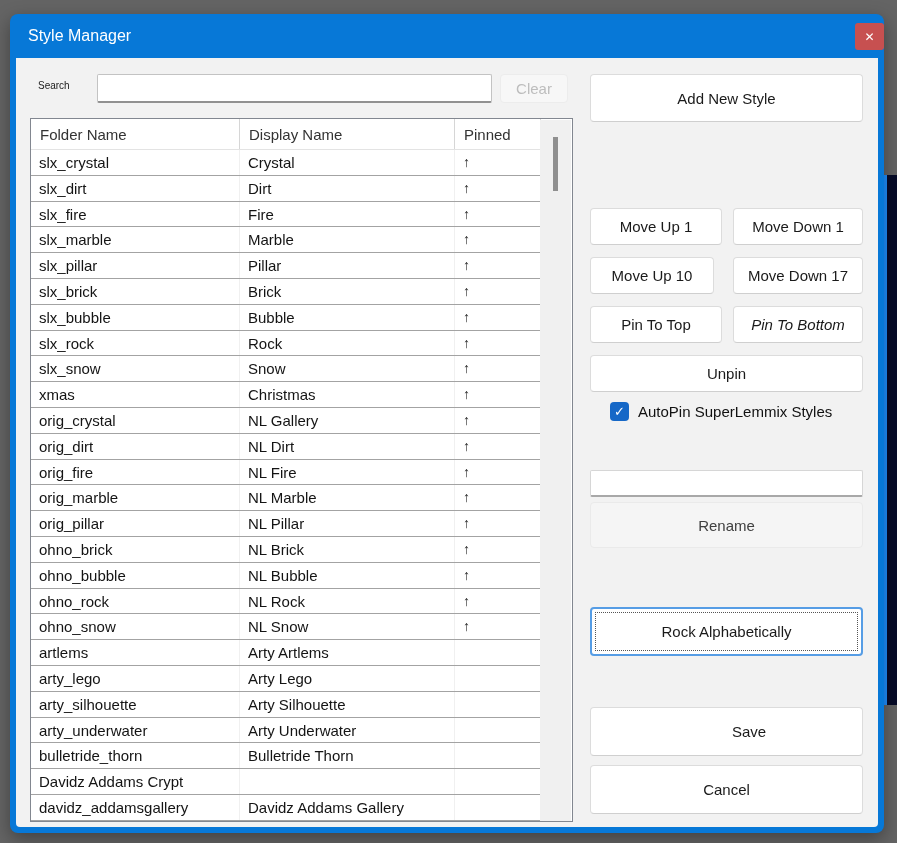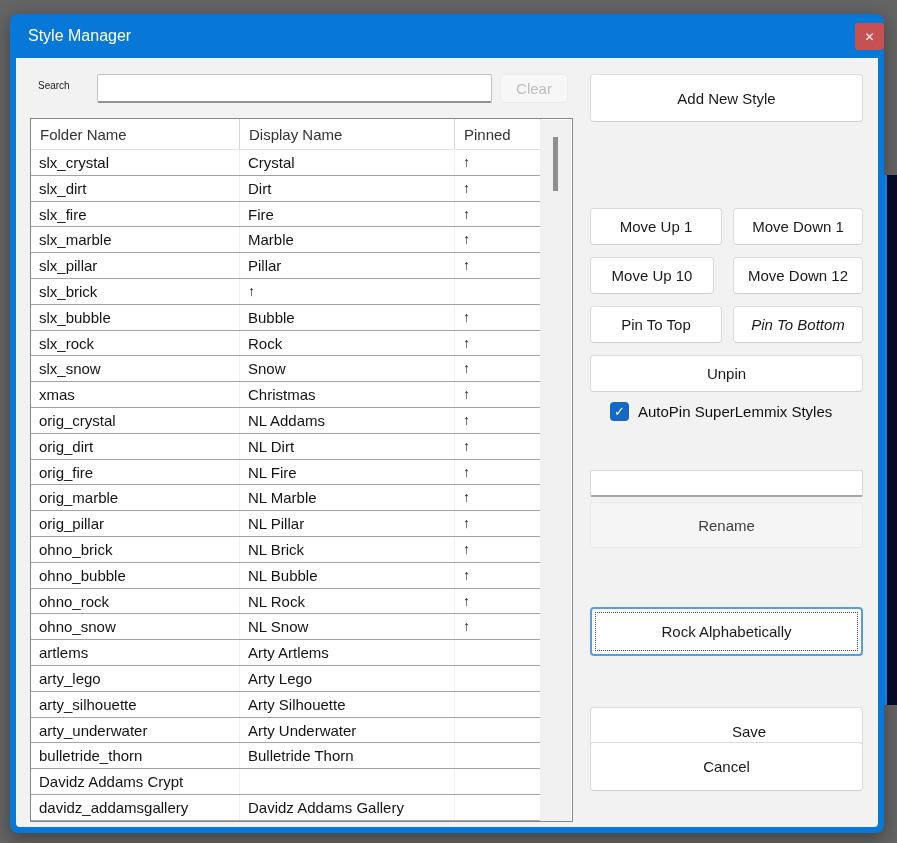--- a/index.html
+++ b/index.html
@@ -117,21 +117,21 @@
   .btn-up1      { left:574px; top:150px; width:132px; height:37px; }
   .btn-down1    { left:717px; top:150px; width:130px; height:37px; }
   .btn-up10     { left:574px; top:199px; width:124px; height:37px; }
   .btn-down10   { left:717px; top:199px; width:130px; height:37px; }
   .btn-pintop   { left:574px; top:248px; width:132px; height:37px; }
   .btn-pinbot   { left:717px; top:248px; width:130px; height:37px;font-style:italic; }
   .btn-unpin    { left:574px; top:297px; width:273px; height:37px; }
   .btn-rename   { left:574px; top:444px; width:273px; height:46px; }
   .btn-sort     { left:574px; top:549px; width:273px; height:49px; }
   .btn-save     { left:574px; top:649px; width:273px; height:49px;padding-left:45px; }
-  .btn-cancel   { left:574px; top:684px; width:273px; height:49px; }
+  .btn-cancel   { left:574px; top:707px; width:273px; height:49px; }
 
   .autopin-row {
     position:absolute; left:594px; top:342px; height:22px;
     display:flex; align-items:center; gap:9px; cursor:pointer;
   }
   .checkbox {
     width:19px; height:19px; border-radius:4px;
     background: var(--checkbox, #1668c7);
     color:#fff; font-size:13px;
     display:flex; align-items:center; justify-content:center;
@@ -199,20 +199,21 @@
   </div>
 
   <div class="lv-row">
     <div class="cell">slx_pillar</div>
     <div class="cell">Pillar</div>
     <div class="cell pinned-cell">↑</div>
   </div>
 
   <div class="lv-row">
     <div class="cell">slx_brick</div>
+    <div class="cell">Brick</div>
     <div class="cell pinned-cell">↑</div>
   </div>
 
   <div class="lv-row">
     <div class="cell">slx_bubble</div>
     <div class="cell">Bubble</div>
     <div class="cell pinned-cell">↑</div>
   </div>
 
   <div class="lv-row">
@@ -228,21 +229,21 @@
   </div>
 
   <div class="lv-row">
     <div class="cell">xmas</div>
     <div class="cell">Christmas</div>
     <div class="cell pinned-cell">↑</div>
   </div>
 
   <div class="lv-row">
     <div class="cell">orig_crystal</div>
-    <div class="cell">NL Addams</div>
+    <div class="cell">NL Gallery</div>
     <div class="cell pinned-cell">↑</div>
   </div>
 
   <div class="lv-row">
     <div class="cell">orig_dirt</div>
     <div class="cell">NL Dirt</div>
     <div class="cell pinned-cell">↑</div>
   </div>
 
   <div class="lv-row">
@@ -340,21 +341,21 @@
     <div class="btn btn-up1">
       <span>Move Up 1</span>
     </div>
     <div class="btn btn-down1">
       <span>Move Down 1</span>
     </div>
     <div class="btn btn-up10">
       <span>Move Up 10</span>
     </div>
     <div class="btn btn-down10">
-      <span>Move Down 12</span>
+      <span>Move Down 17</span>
     </div>
     <div class="btn btn-pintop">
       <span>Pin To Top</span>
     </div>
     <div class="btn btn-pinbot">
       <span>Pin To Bottom</span>
     </div>
     <div class="btn btn-unpin">
       <span>Unpin</span>
     </div>

